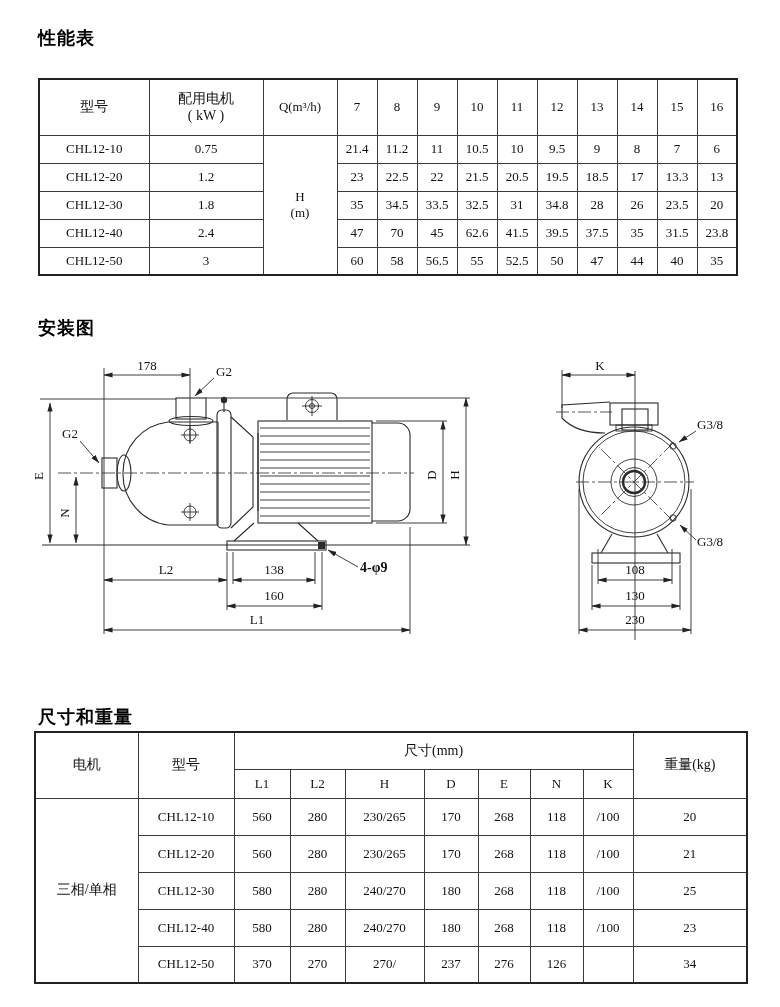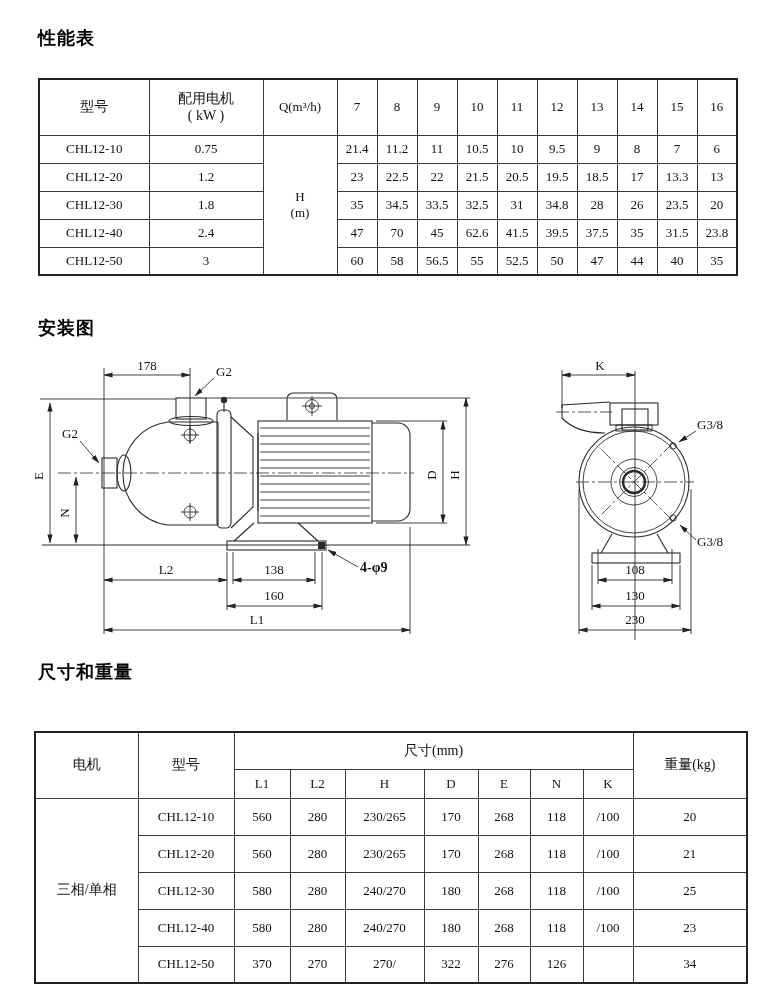--- a/index.html
+++ b/index.html
@@ -2,21 +2,21 @@
 <html><head>
 <meta charset="utf-8">
 <style>
   html,body{margin:0;padding:0;background:#fff;}
   .page{position:relative;width:780px;height:1007px;background:#fff;overflow:hidden;
         font-family:"Liberation Serif","DejaVu Serif",serif;color:#111;padding-left:28px;}
   .sec-title{position:absolute;left:38px;font-size:18px;font-weight:bold;
              font-family:"DejaVu Sans","Liberation Sans",sans-serif;letter-spacing:1px;color:#000;}
   #title1{top:26px;}
   #title2{top:316px;}
-  #title3{top:660px;}
+  #title3{top:705px;}
 
   table{border-collapse:collapse;table-layout:fixed;position:absolute;background:#fff;}
   table,td,th{border:1px solid #3a3a3a;}
   table{border:2px solid #222;}
   td,th{padding:0;text-align:center;vertical-align:middle;font-weight:normal;
         font-size:13px;overflow:hidden;white-space:nowrap;}
   .cjk{font-size:14px;}
   #perf-table{left:38px;top:78px;width:700px;}
   #perf-table thead tr{height:56px;}
   #perf-table tbody tr{height:28px;}
@@ -390,21 +390,21 @@
           <td>268</td>
           <td>118</td>
           <td>/100</td>
           <td>23</td>
         </tr>
         <tr>
           <td>CHL12-50</td>
           <td>370</td>
           <td>270</td>
           <td>270/</td>
-          <td>322</td>
+          <td>237</td>
           <td>276</td>
           <td>126</td>
           <td></td>
           <td>34</td>
         </tr>
       </tbody>
   </table>
 
 </div>
 

